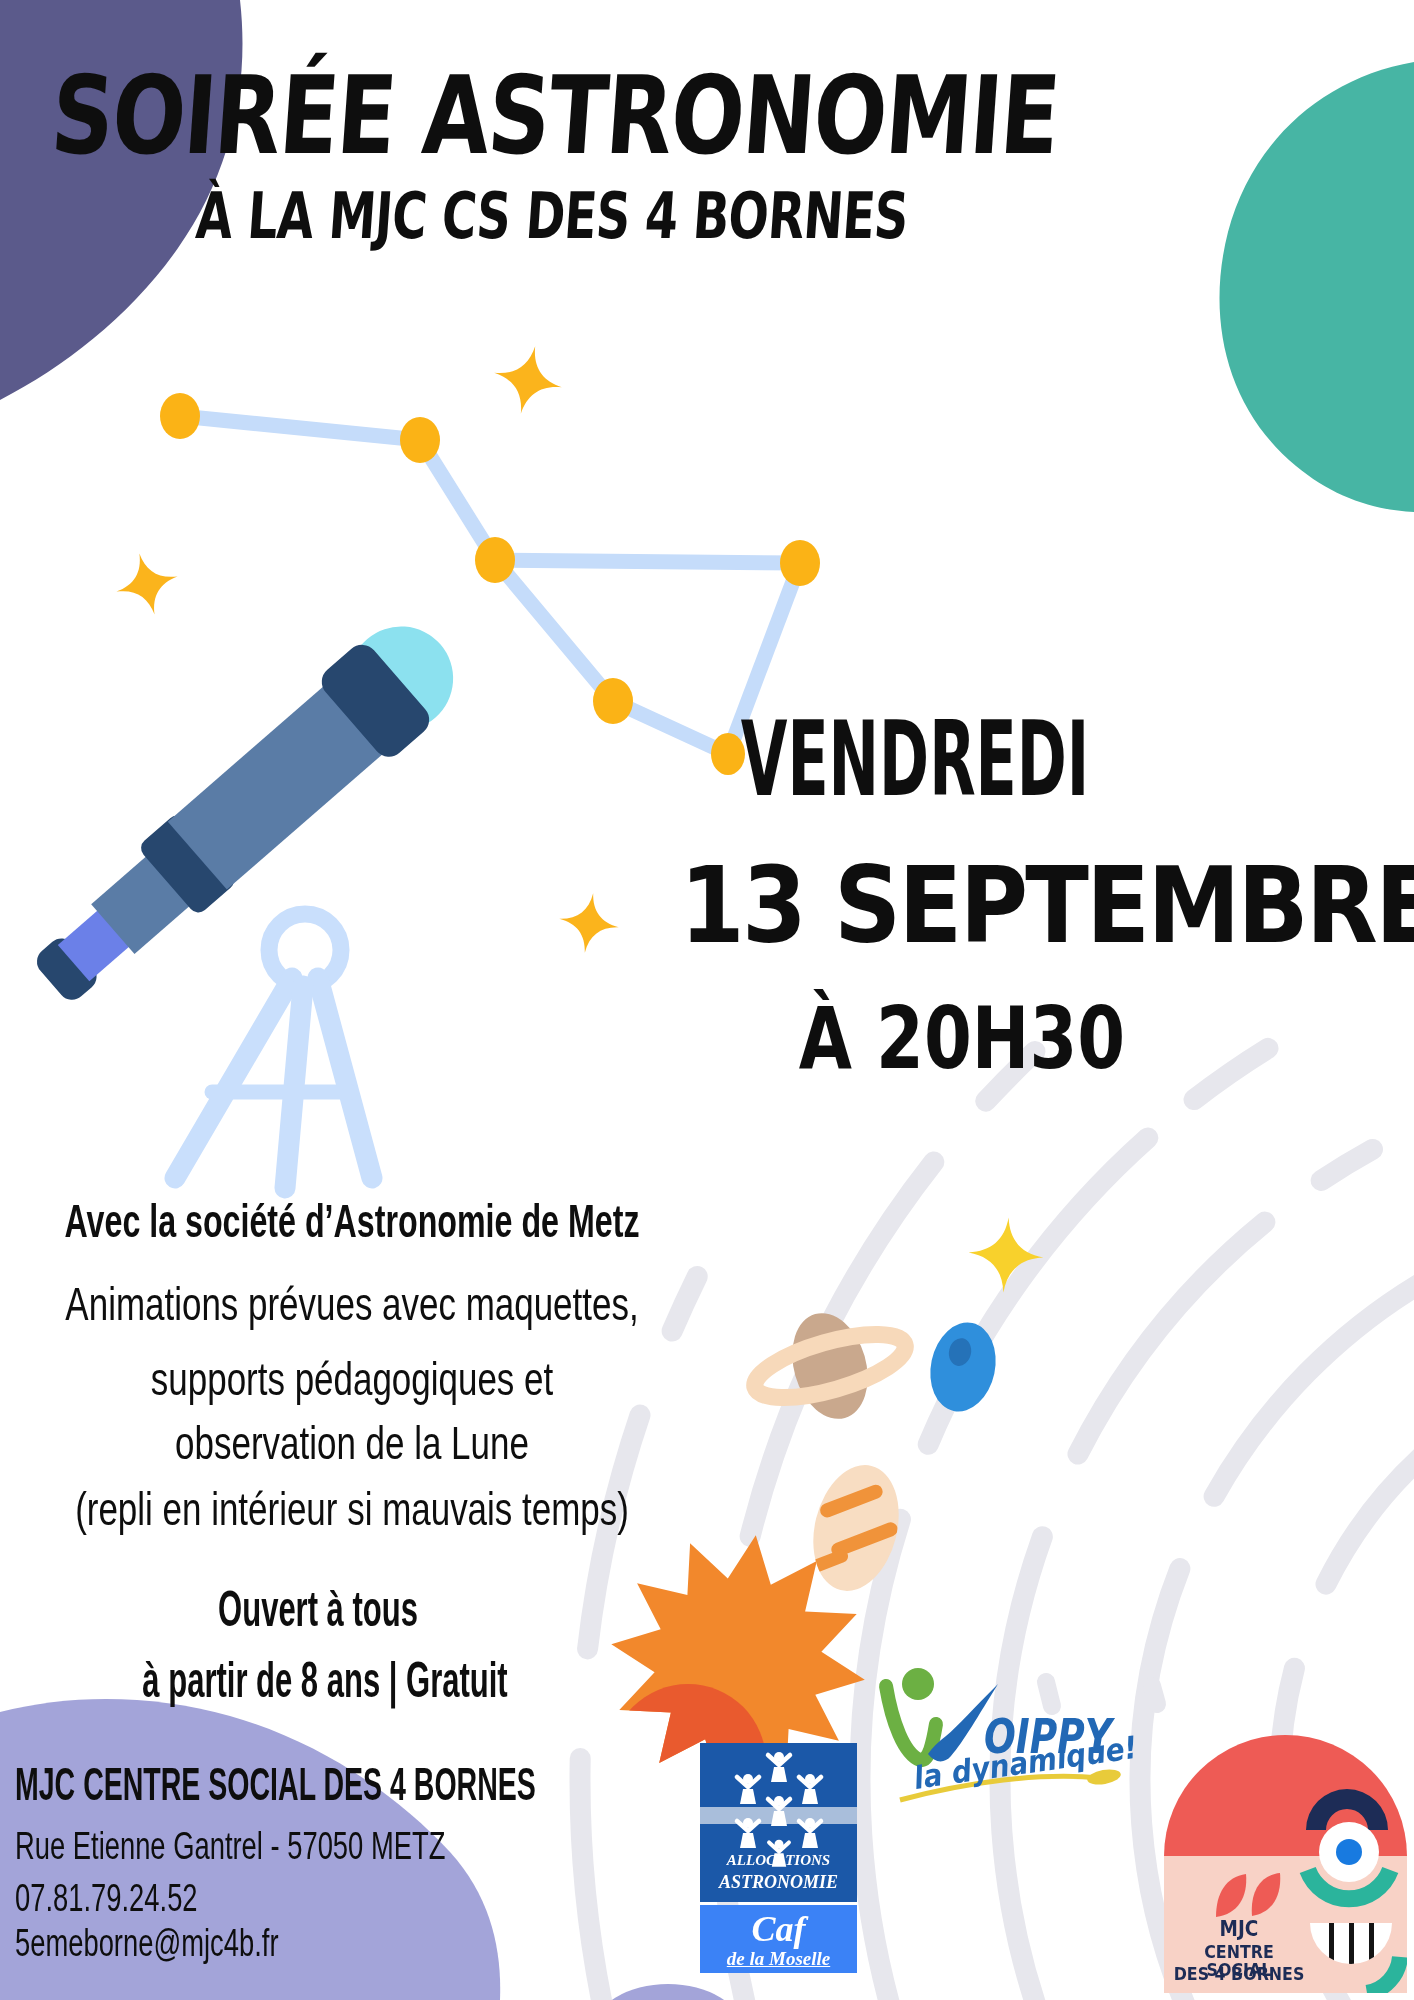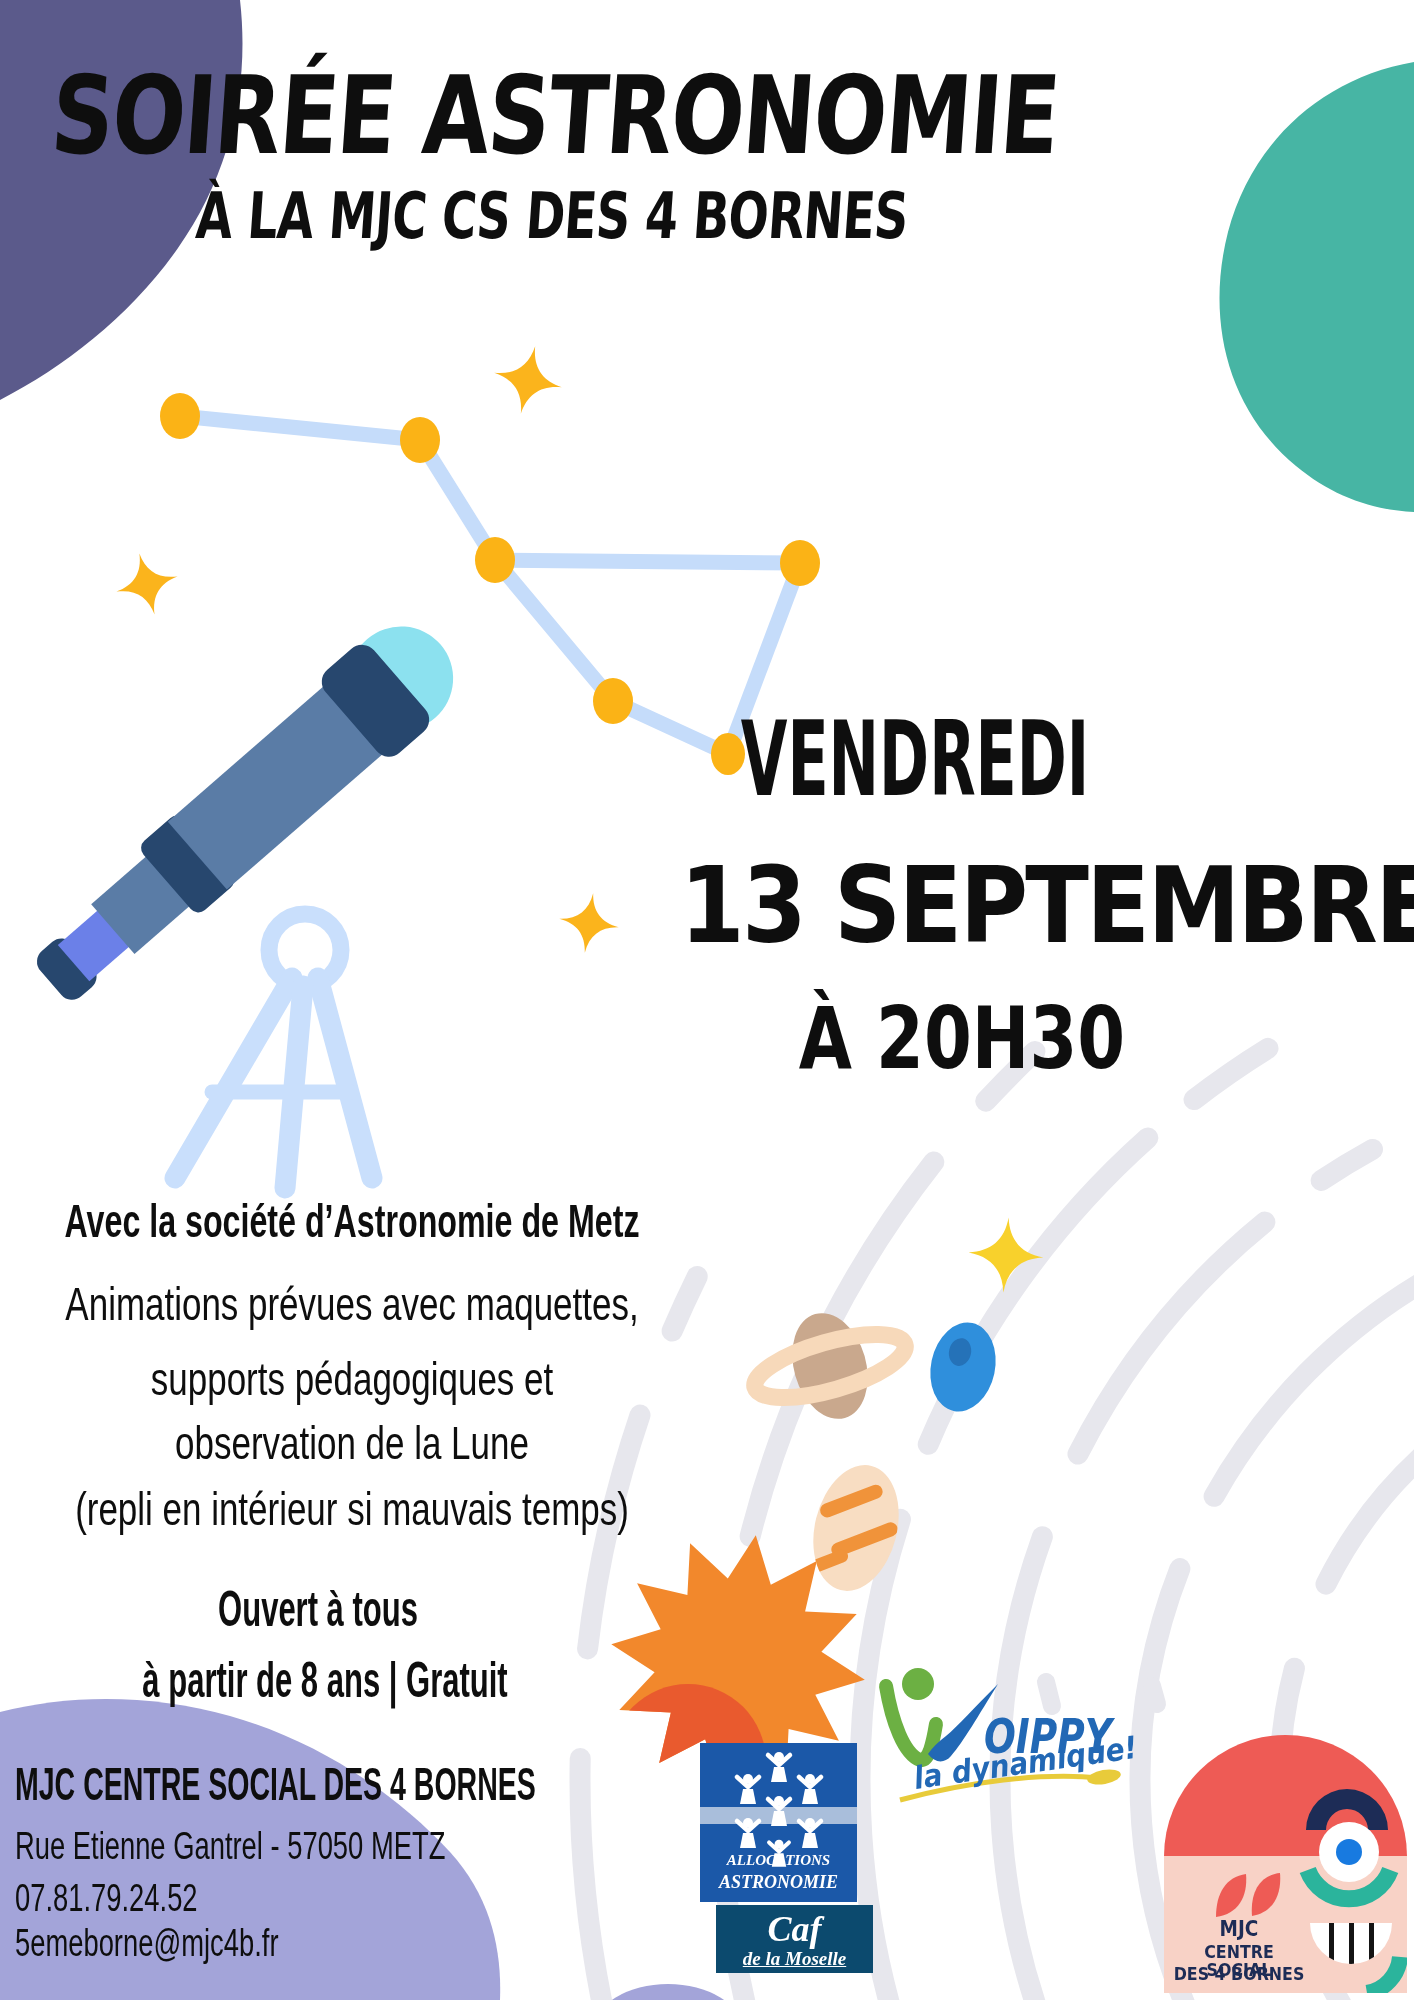--- a/index.html
+++ b/index.html
@@ -26,21 +26,21 @@
   #p4{left:352px;top:1420px;} #p5{left:352px;top:1486px;}
   #a1{left:318px;top:1584px;font-size:50px;font-weight:bold;transform:translateX(-50%) scaleX(.62);}
   #a2{left:325px;top:1655px;font-size:50px;font-weight:bold;transform:translateX(-50%) scaleX(.62);}
   #c1{left:15px;top:1761px;font-size:46px;font-weight:bold;transform:scaleX(.62);}
   #c2{left:15px;top:1827px;font-size:38px;transform:scaleX(.72);}
   #c3{left:15px;top:1879px;font-size:38px;transform:scaleX(.72);}
   #c4{left:15px;top:1924px;font-size:38px;transform:scaleX(.72);}
   
   .caf{position:absolute;left:700px;top:1743px;width:157px;height:230px;z-index:6;}
   .caf-blue{position:absolute;left:0;top:0;width:157px;height:159px;background:#1b58a8;}
-  .caf-teal{position:absolute;left:0;top:162px;width:157px;height:68px;background:#0c4a6e;margin-left:16px;}
+  .caf-teal{position:absolute;left:0;top:162px;width:157px;height:68px;background:#3b82f6;}
   .caf-t{position:absolute;width:157px;text-align:center;color:#fff;
          font-family:"Liberation Serif",serif;font-style:italic;font-weight:bold;line-height:1;}
   #caft1{top:110px;font-size:15px;} #caft2{top:130px;font-size:18px;}
   #caft3{top:6px; font-size:36px;}  #caft4{top:44px;font-size:19px;text-decoration:underline;}
   
   .woippy{position:absolute;left:872px;top:1668px;width:300px;height:155px;z-index:6;}
   #wname{position:absolute;left:112px;top:40px;font-size:48px;font-weight:900;font-style:italic;
          color:#2268b5;font-family:"DejaVu Sans",sans-serif;transform-origin:0 50%;transform:scaleX(.78);}
   #wtag{position:absolute;left:42px;top:92px;font-size:31px;font-weight:bold;font-style:italic;
         color:#2268b5;font-family:"DejaVu Sans",sans-serif;transform-origin:0 50%;

